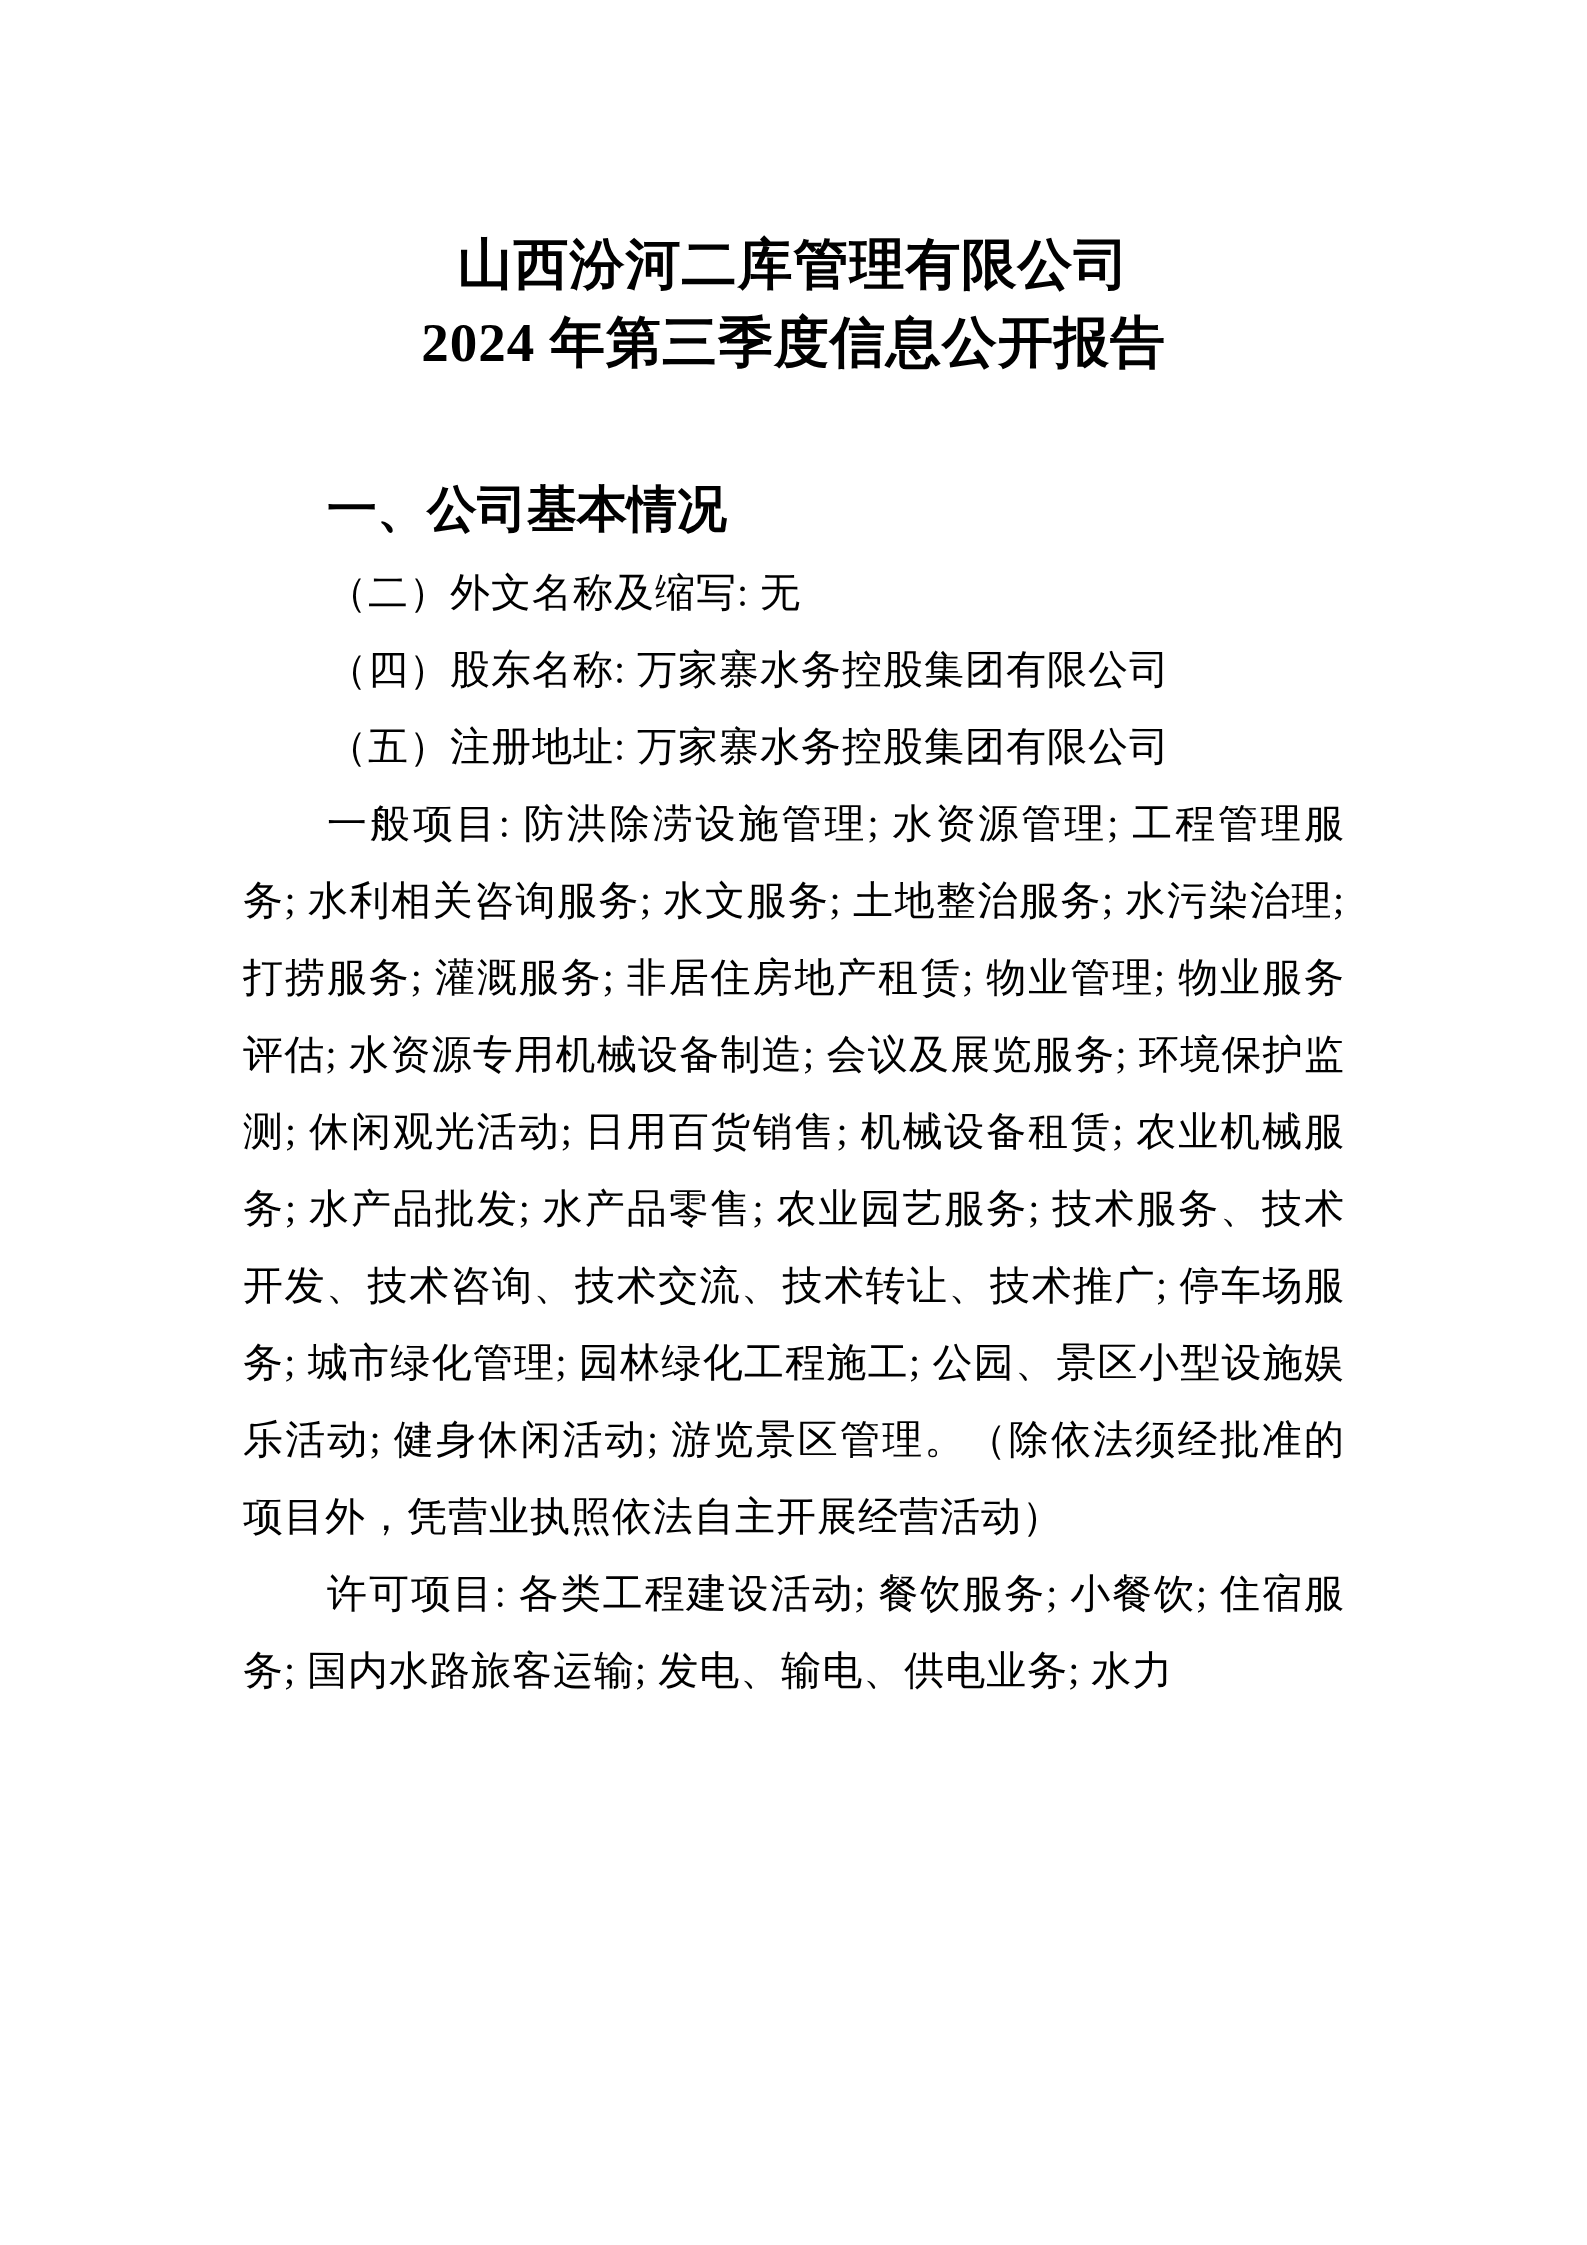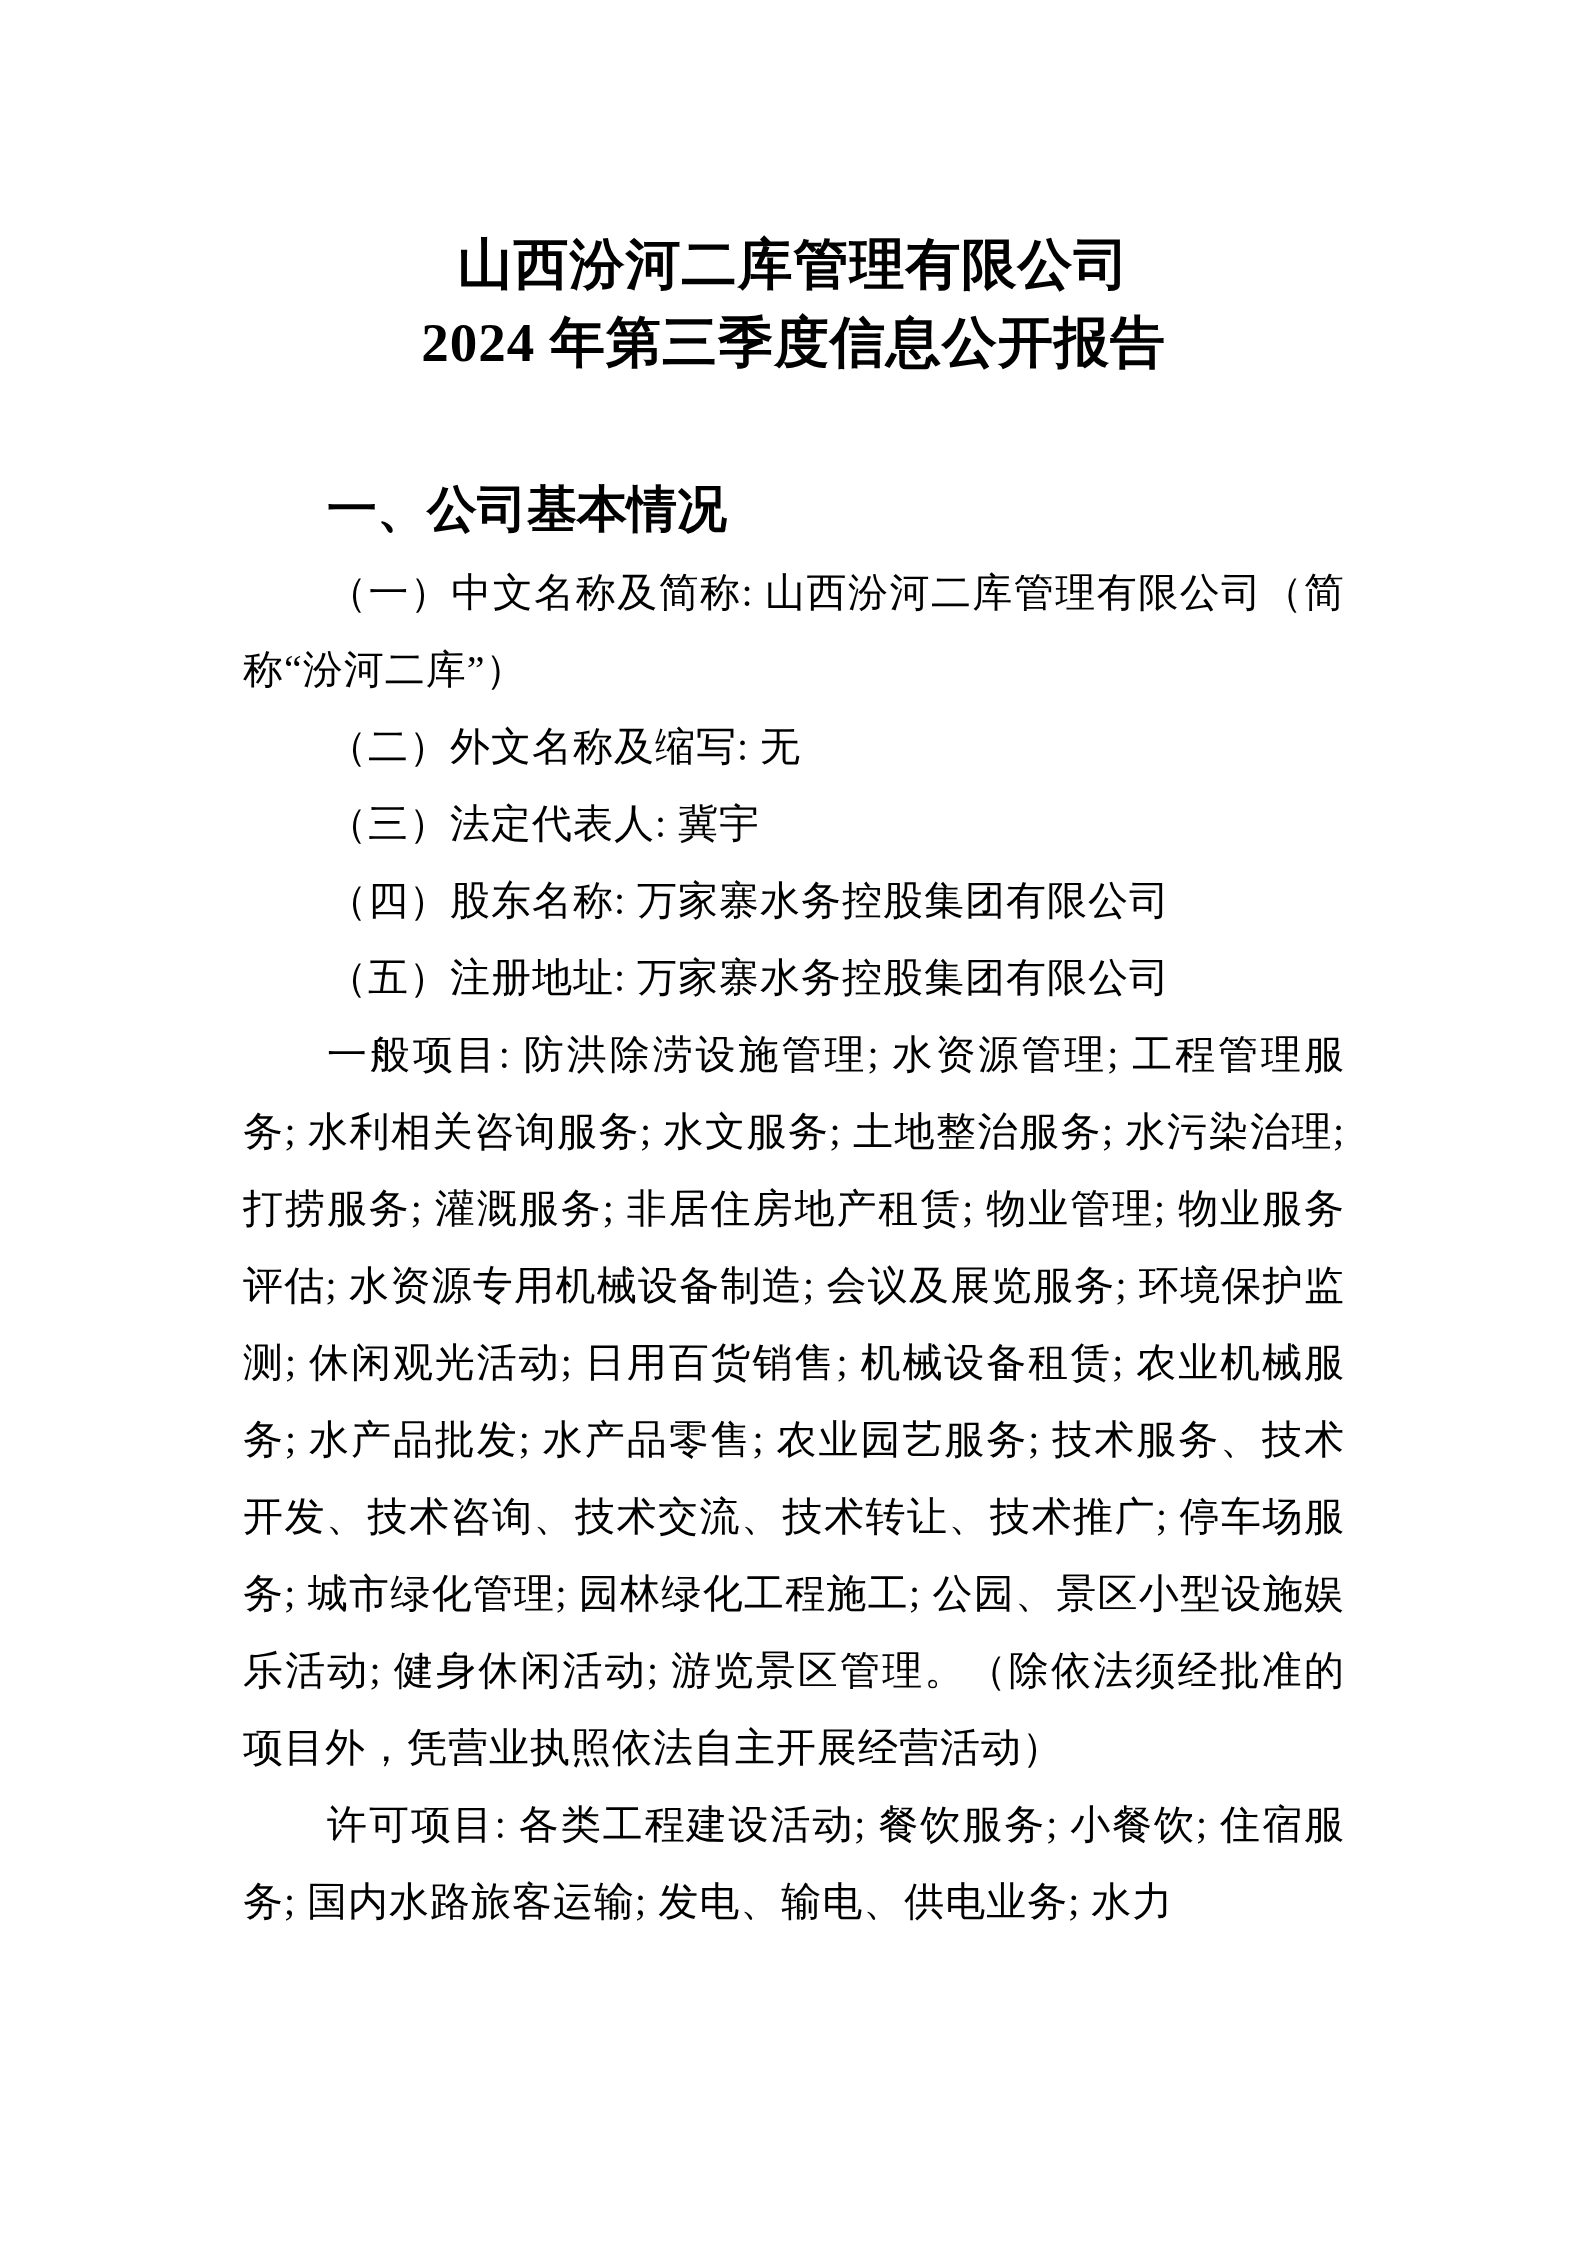--- a/index.html
+++ b/index.html
@@ -52,25 +52,23 @@
 
 <div class="page">
   <div class="doc-title">
     <div>山西汾河二库管理有限公司</div>
     <div>2024 年第三季度信息公开报告</div>
   </div>
 
   <div class="content">
     <h2 class="section-heading">一、公司基本情况</h2>
 
-    <p class="para">（一）中文名称及简称: 山西汾河二库管理有限公司（简称“汾河二库”）</p>
 
     <p class="para">（二）外文名称及缩写: 无</p>
 
-    <p class="para">（三）法定代表人: 冀宇</p>
 
     <p class="para">（四）股东名称: 万家寨水务控股集团有限公司</p>
 
     <p class="para">（五）注册地址: 万家寨水务控股集团有限公司</p>
 
 
     <p class="para">一般项目: 防洪除涝设施管理; 水资源管理; 工程管理服务; 水利相关咨询服务; 水文服务; 土地整治服务; 水污染治理; 打捞服务; 灌溉服务; 非居住房地产租赁; 物业管理; 物业服务评估; 水资源专用机械设备制造; 会议及展览服务; 环境保护监测; 休闲观光活动; 日用百货销售; 机械设备租赁; 农业机械服务; 水产品批发; 水产品零售; 农业园艺服务; 技术服务、技术开发、技术咨询、技术交流、技术转让、技术推广; 停车场服务; 城市绿化管理; 园林绿化工程施工; 公园、景区小型设施娱乐活动; 健身休闲活动; 游览景区管理。（除依法须经批准的项目外，凭营业执照依法自主开展经营活动）</p>
 
     <p class="para">许可项目: 各类工程建设活动; 餐饮服务; 小餐饮; 住宿服务; 国内水路旅客运输; 发电、输电、供电业务; 水力</p>
   </div>

